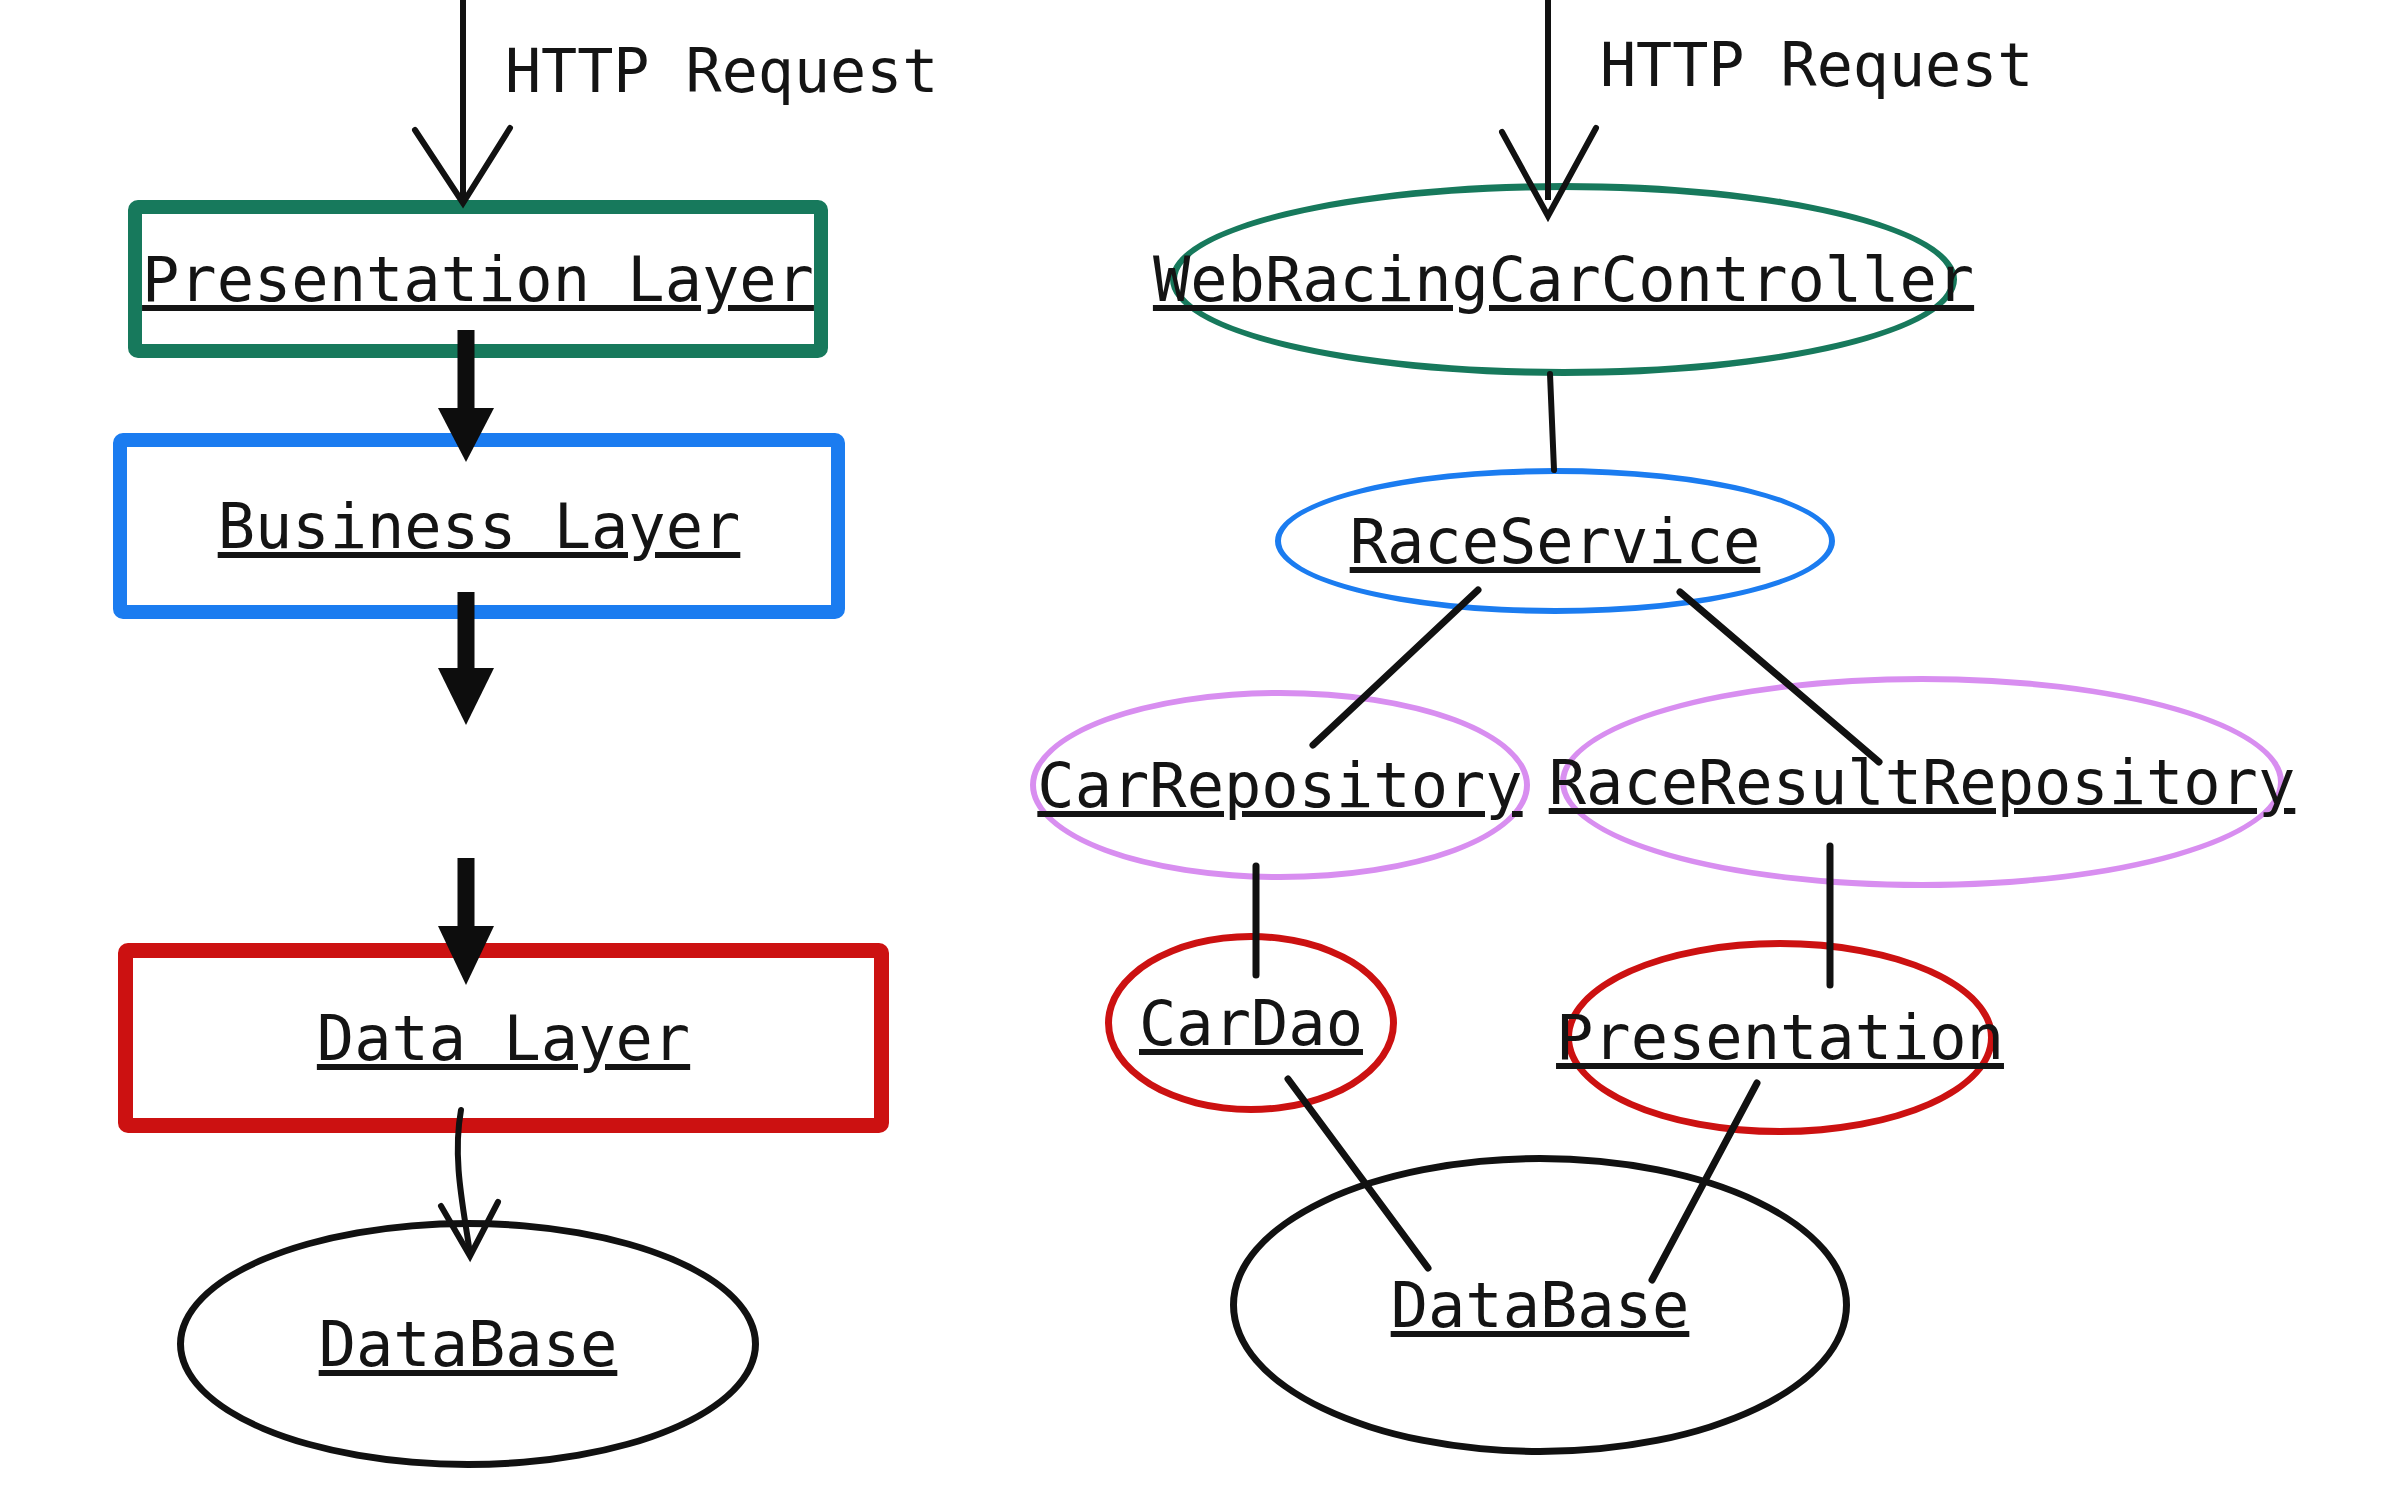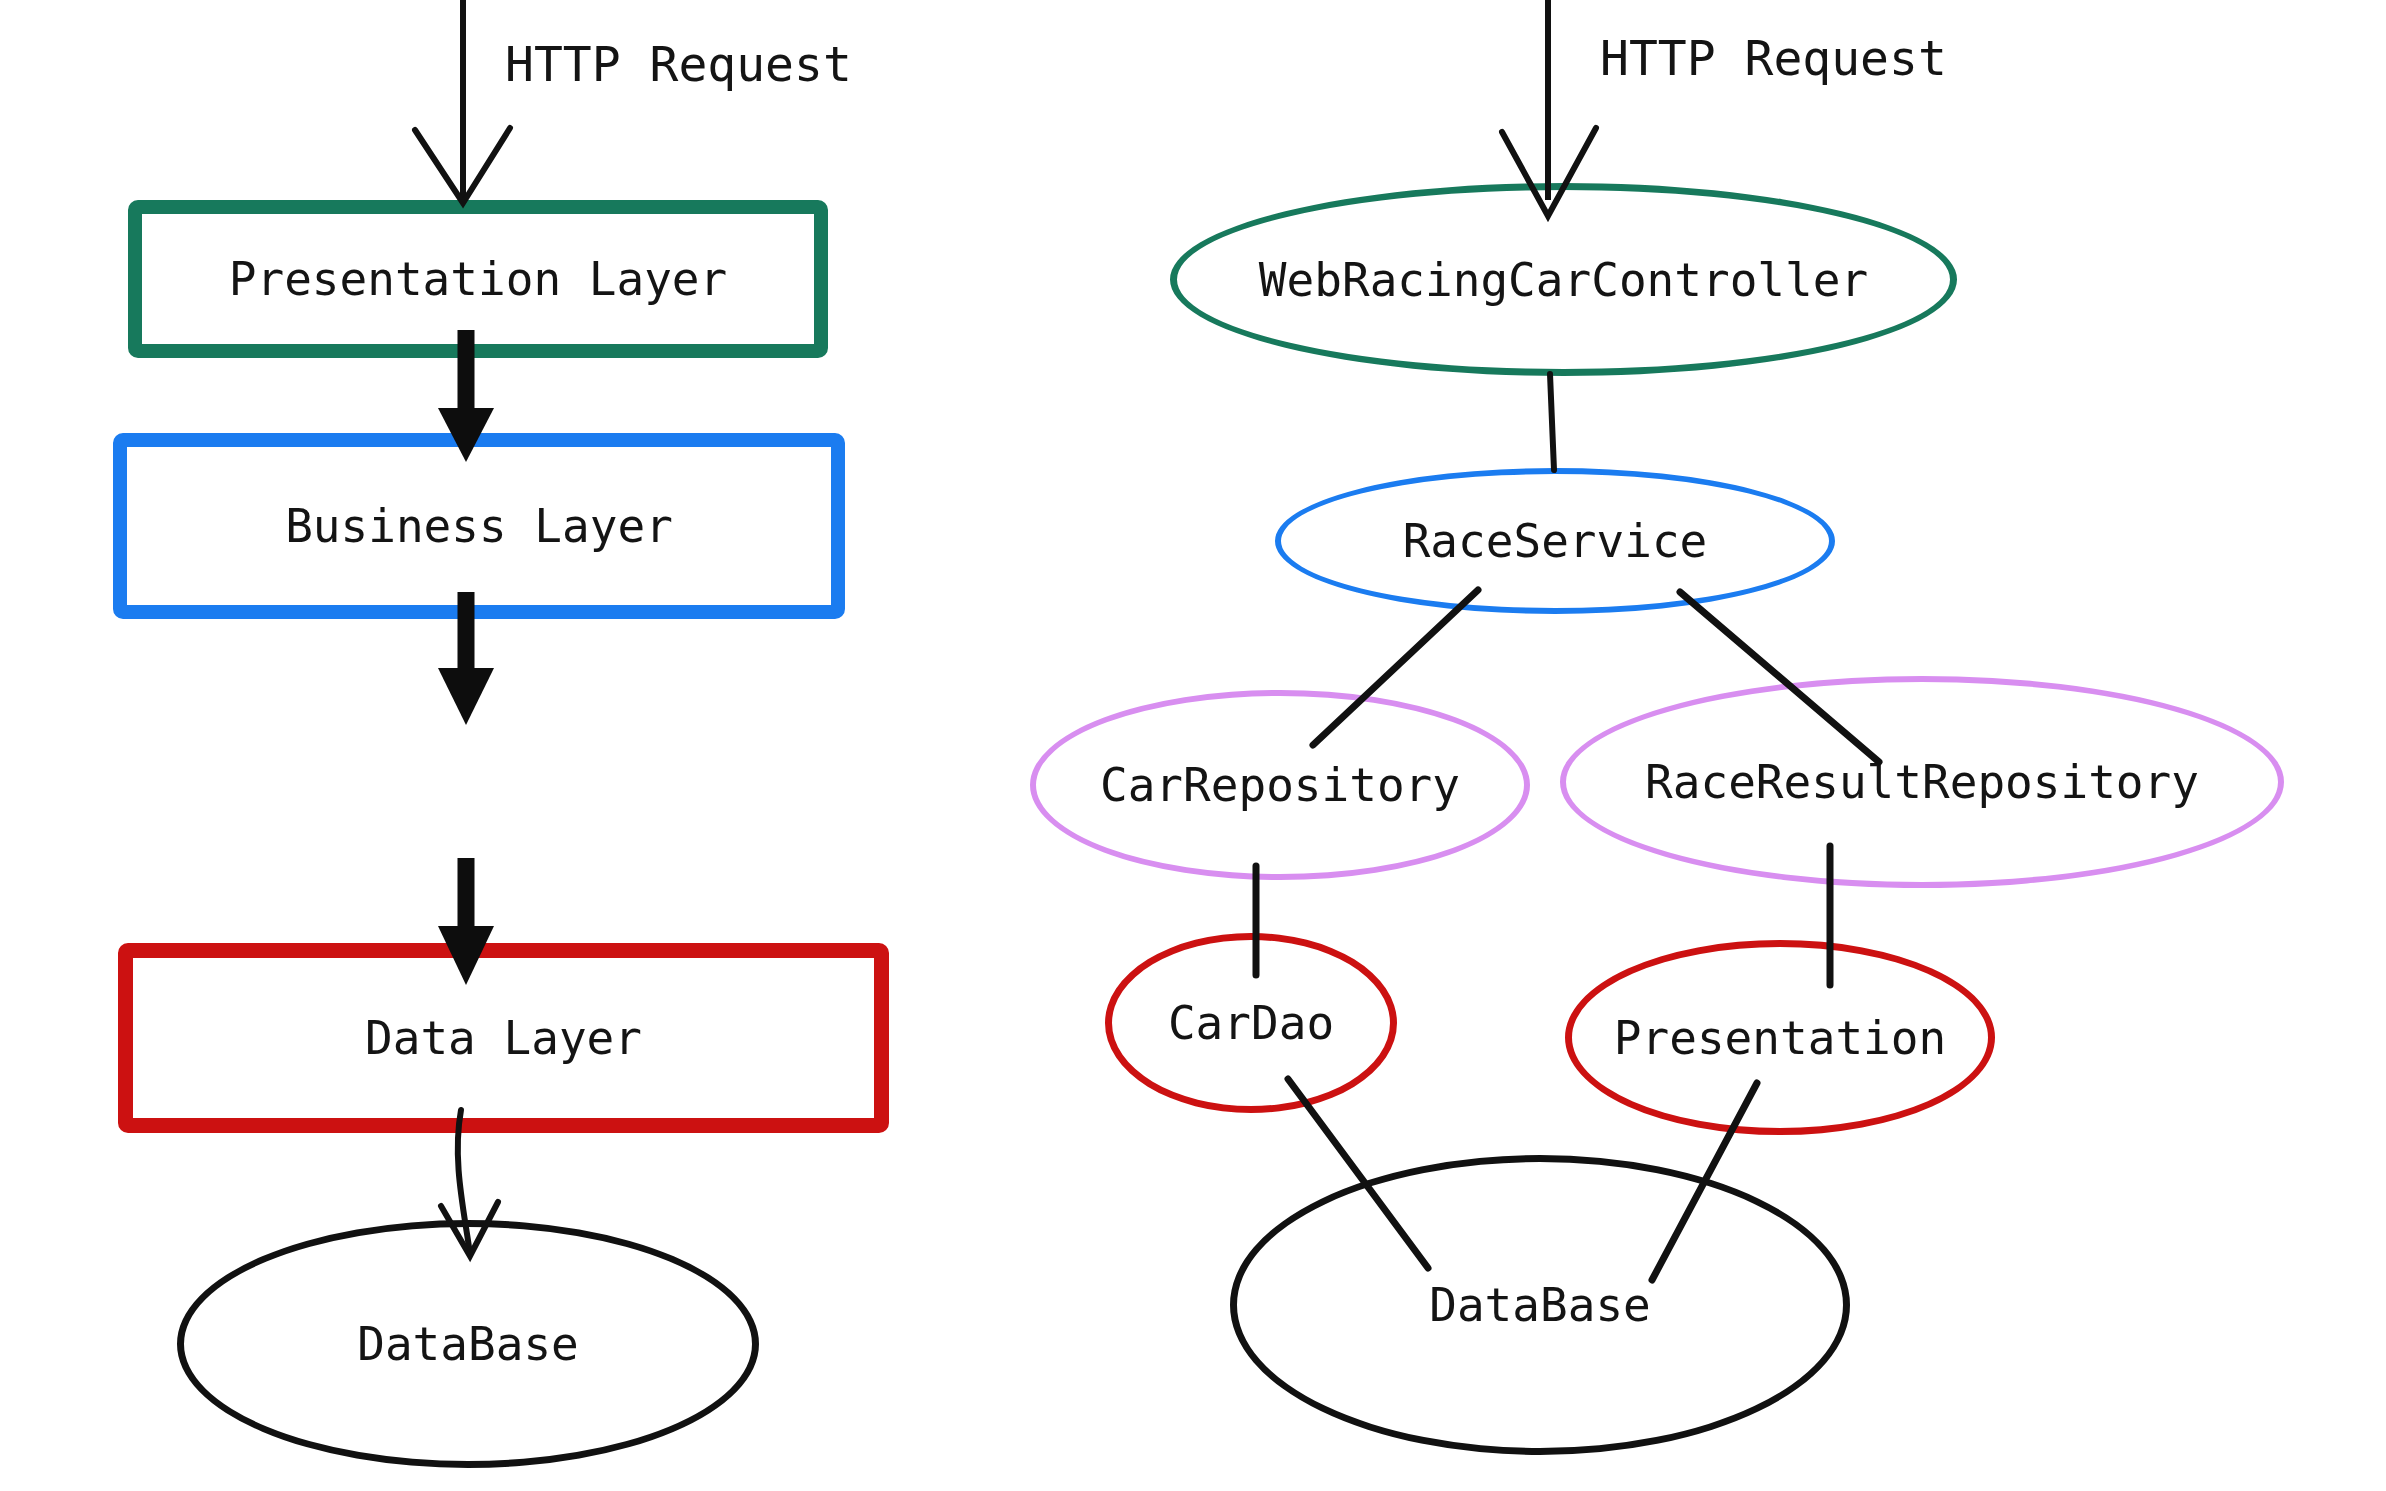--- a/index.html
+++ b/index.html
@@ -18,28 +18,29 @@
     background: #ffffff;
     border-style: solid;
     border-color: #111;
     display: flex;
     align-items: center;
     justify-content: center;
     z-index: 1;
   }
   .node span {
     white-space: nowrap;
-    font-size: 46px;
+    font-size: 62px;
     letter-spacing: 0px;
+    text-decoration: underline;
   }
   .box { border-radius: 10px; }
   .ellipse { border-radius: 50%; }
   .float-label {
     position: absolute;
-    font-size: 48px;
+    font-size: 60px;
     white-space: nowrap;
     z-index: 1;
   }
   svg.connector-layer {
     position: absolute;
     left: 0; top: 0;
     width: 2386px;
     height: 1491px;
     z-index: 2;
     pointer-events: none;

